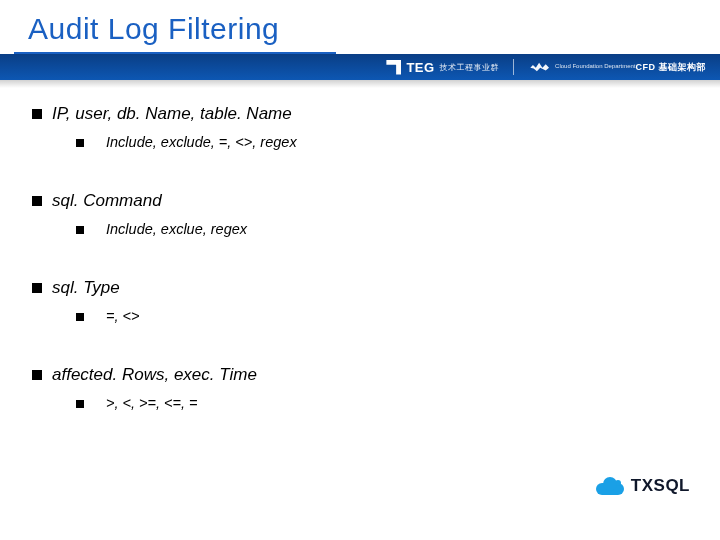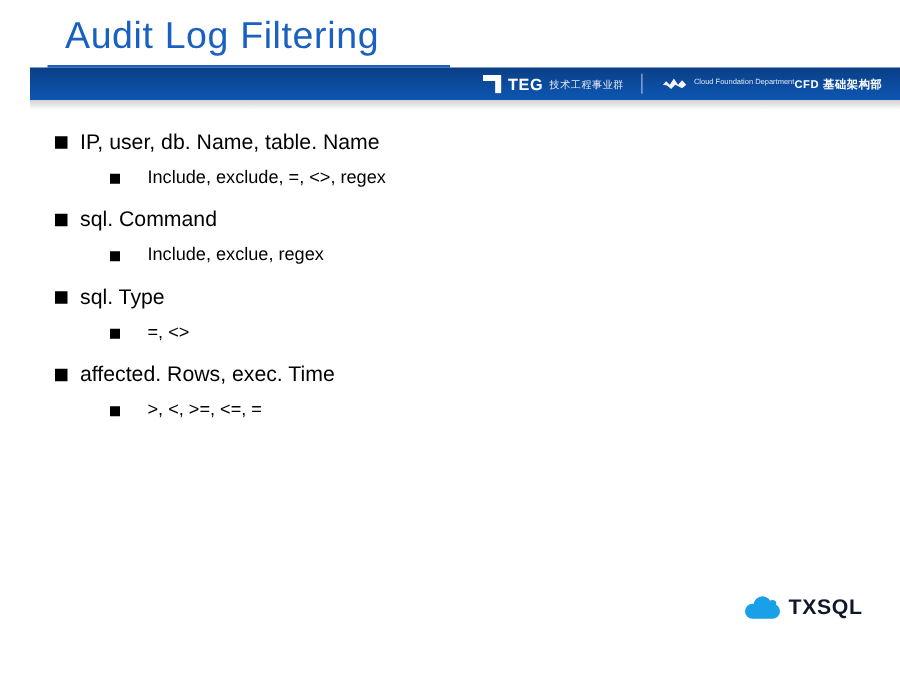--- a/index.html
+++ b/index.html
@@ -1,18 +1,18 @@
 <!DOCTYPE html>
 <html><head>
 <meta charset="utf-8">
 <style>
   * { margin: 0; padding: 0; box-sizing: border-box; }
   html, body { width: 720px; height: 540px; background: #fff; font-family: Arial, Helvetica, sans-serif; overflow: hidden; }
 
-  .slide { position: relative; width: 720px; height: 518px; padding-left: 24px; }
+  .slide { position: relative; width: 720px; height: 518px; }
 
   
   .header { position: relative; width: 100%; height: 80px; }
   .title  { position: absolute; top: 12px; left: 28px; font-size: 30px; color: #1a60c2; font-weight: 400; letter-spacing: 0.5px; }
   .title-underline { position: absolute; top: 52px; left: 14px; width: 322px; height: 2px; background: #1a60c2; }
 
   .logo-band { position: absolute; top: 54px; left: 0; right: 0; height: 26px;
                background: linear-gradient(180deg, #0a3e85 0%, #0d57b3 100%); }
   .band-shadow { position: absolute; top: 80px; left: 0; right: 0; height: 8px;
                  background: linear-gradient(180deg, rgba(0,0,0,0.18), rgba(0,0,0,0)); }
@@ -24,23 +24,23 @@
   .divider { width: 1px; height: 16px; background: rgba(255,255,255,0.6); }
   .logo-cfd { display: flex; align-items: center; gap: 5px; color: #fff; }
   .cfd-mark { width: 22px; height: 14px; position: relative; }
   .cfd-mark::before { content:""; position:absolute; inset:0; background:#fff;
       clip-path: polygon(10% 55%, 22% 35%, 35% 55%, 50% 20%, 65% 55%, 80% 30%, 95% 55%, 80% 75%, 55% 55%, 40% 80%, 25% 60%); opacity:0.95; }
   .cfd-text { display:flex; flex-direction:row; line-height:1; }
   .cfd-text .t { font-size:6px; opacity:0.85; }
   .cfd-text .b { font-size:9px; font-weight:700; letter-spacing:0.5px; }
 
   
-  .body { position: absolute; top: 100px; left: 44px; right: 48px; }
+  .body { position: absolute; top: 100px; left: 32px; right: 48px; font-style: italic; }
   ul.lvl1 { list-style: none; }
-  ul.lvl1 > li { margin-top: 16px; display: flex; align-items: flex-start; gap: 10px; }
+  ul.lvl1 > li { margin-top: 41px; display: flex; align-items: flex-start; gap: 10px; }
   ul.lvl1 > li:first-child { margin-top: 4px; }
   .sq { width: 10px; height: 10px; background: #000; margin-top: 5px; flex: 0 0 10px; }
   .lvl1-text { font-size: 17px; color: #000; font-weight: 400; }
 
   ul.lvl2 { list-style: none; margin-top: 10px; margin-left: 24px; }
   ul.lvl2 > li { display: flex; align-items: flex-start; gap: 22px; }
   .sq2 { width: 8px; height: 8px; background: #000; margin-top: 5px; flex: 0 0 8px; }
   .lvl2-text { font-size: 14.5px; color: #000; }
 
   .item-block { display: flex; flex-direction: column; }

